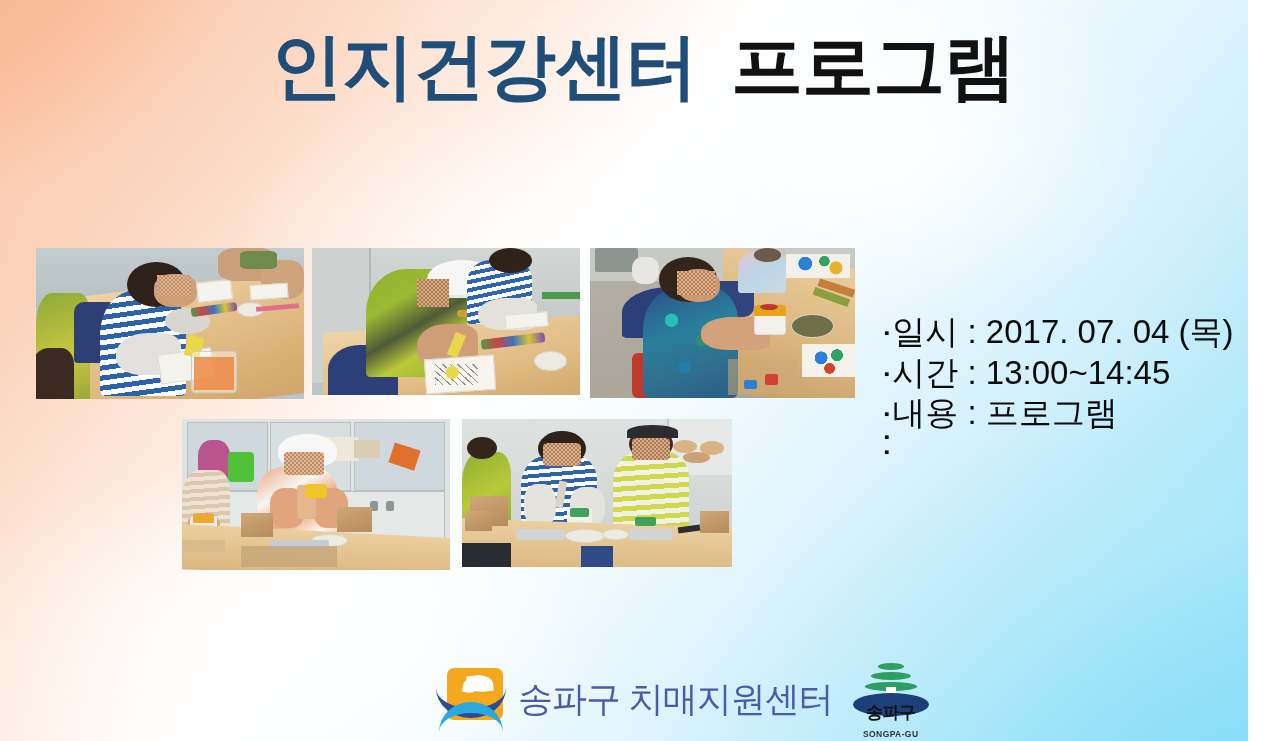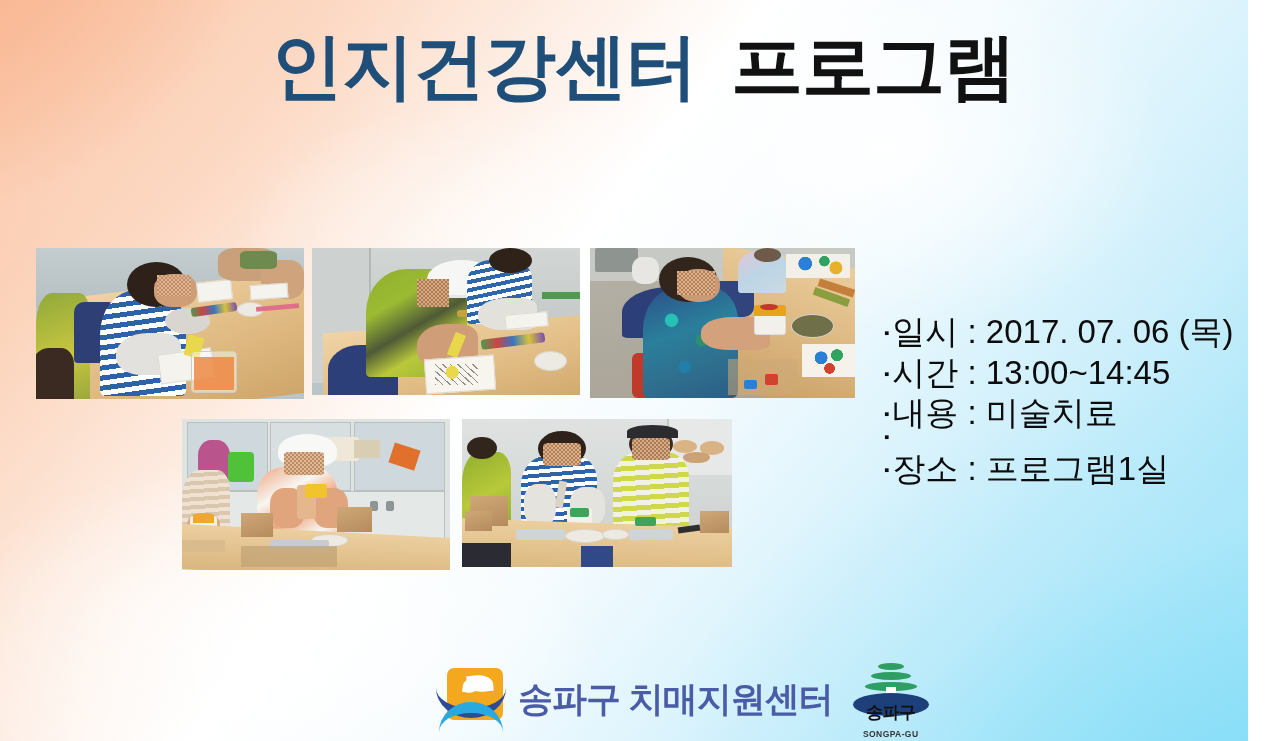--- a/index.html
+++ b/index.html
@@ -119,21 +119,21 @@
     border-bottom:10px solid #2d4b96;
     border-radius:0 0 50% 50%/0 0 100% 100%;
   }
   #mark .legs {
     position:absolute; left:3px; top:36px; width:64px; height:30px;
     border-top:11px solid #29a9e0;
     border-radius:50% 50% 0 0/100% 100% 0 0;
   }
   #wordmark { display:flex; flex-direction:column; justify-content:center; margin-right:14px; }
   #wordmark .kr {
-    font-size:35px; font-weight:bold; color:#4a5ba8; letter-spacing:-1px; line-height:1.05;
+    font-size:35px; font-weight:normal; color:#4a5ba8; letter-spacing:-1px; line-height:1.05;
     white-space:nowrap;
     text-align:right;
   }
   #wordmark .en {
     font-size:15.5px; font-weight:bold; color:#4a5ba8; letter-spacing:0.6px;
     text-align:center; margin-top:3px; white-space:nowrap;
   }
   
   #emblem { position:relative; width:88px; height:76px; }
   #emblem .tree { position:absolute; left:50%; transform:translateX(-50%); background:#2f9e63; border-radius:50%; }
@@ -355,36 +355,35 @@
       <div style="position:absolute; left:64%; top:66%; width:8%; height:6%; background:#3fa35a; border-radius:2px;"></div>
       <div style="position:absolute; left:80%; top:72%; width:8%; height:4%; background:#2e2e2e; transform:rotate(-8deg);"></div>
       <div style="position:absolute; left:0%; top:84%; width:18%; height:16%; background:#2b2b33;"></div>
       <div style="position:absolute; left:44%; top:86%; width:12%; height:14%; background:#2f4a86;"></div>
     </div>
   </div>
 
   <div id="info">
     <div class="line">
       <span class="bullet">▪</span>
-      <span class="ltxt">일시 : 2017. 07. 06 (목)</span>
+      <span class="ltxt">일시 : 2017. 07. 04 (목)</span>
     </div>
     <div class="line">
       <span class="bullet">▪</span>
       <span class="ltxt">시간 : 13:00~14:45</span>
     </div>
     <div class="line">
       <span class="bullet">▪</span>
-      <span class="ltxt">내용 : 미술치료</span>
+      <span class="ltxt">내용 : 프로그램</span>
     </div>
     <div class="line">
       <span class="bullet">▪</span>
     </div>
     <div class="line">
       <span class="bullet">▪</span>
-      <span class="ltxt">장소 : 프로그램1실</span>
     </div>
   </div>
 
   <div id="footer">
 
     <div id="mark">
       <div class="sq"></div>
       <div class="leaf"></div>
       <div class="leaf2"></div>
       <div class="arc"></div>

